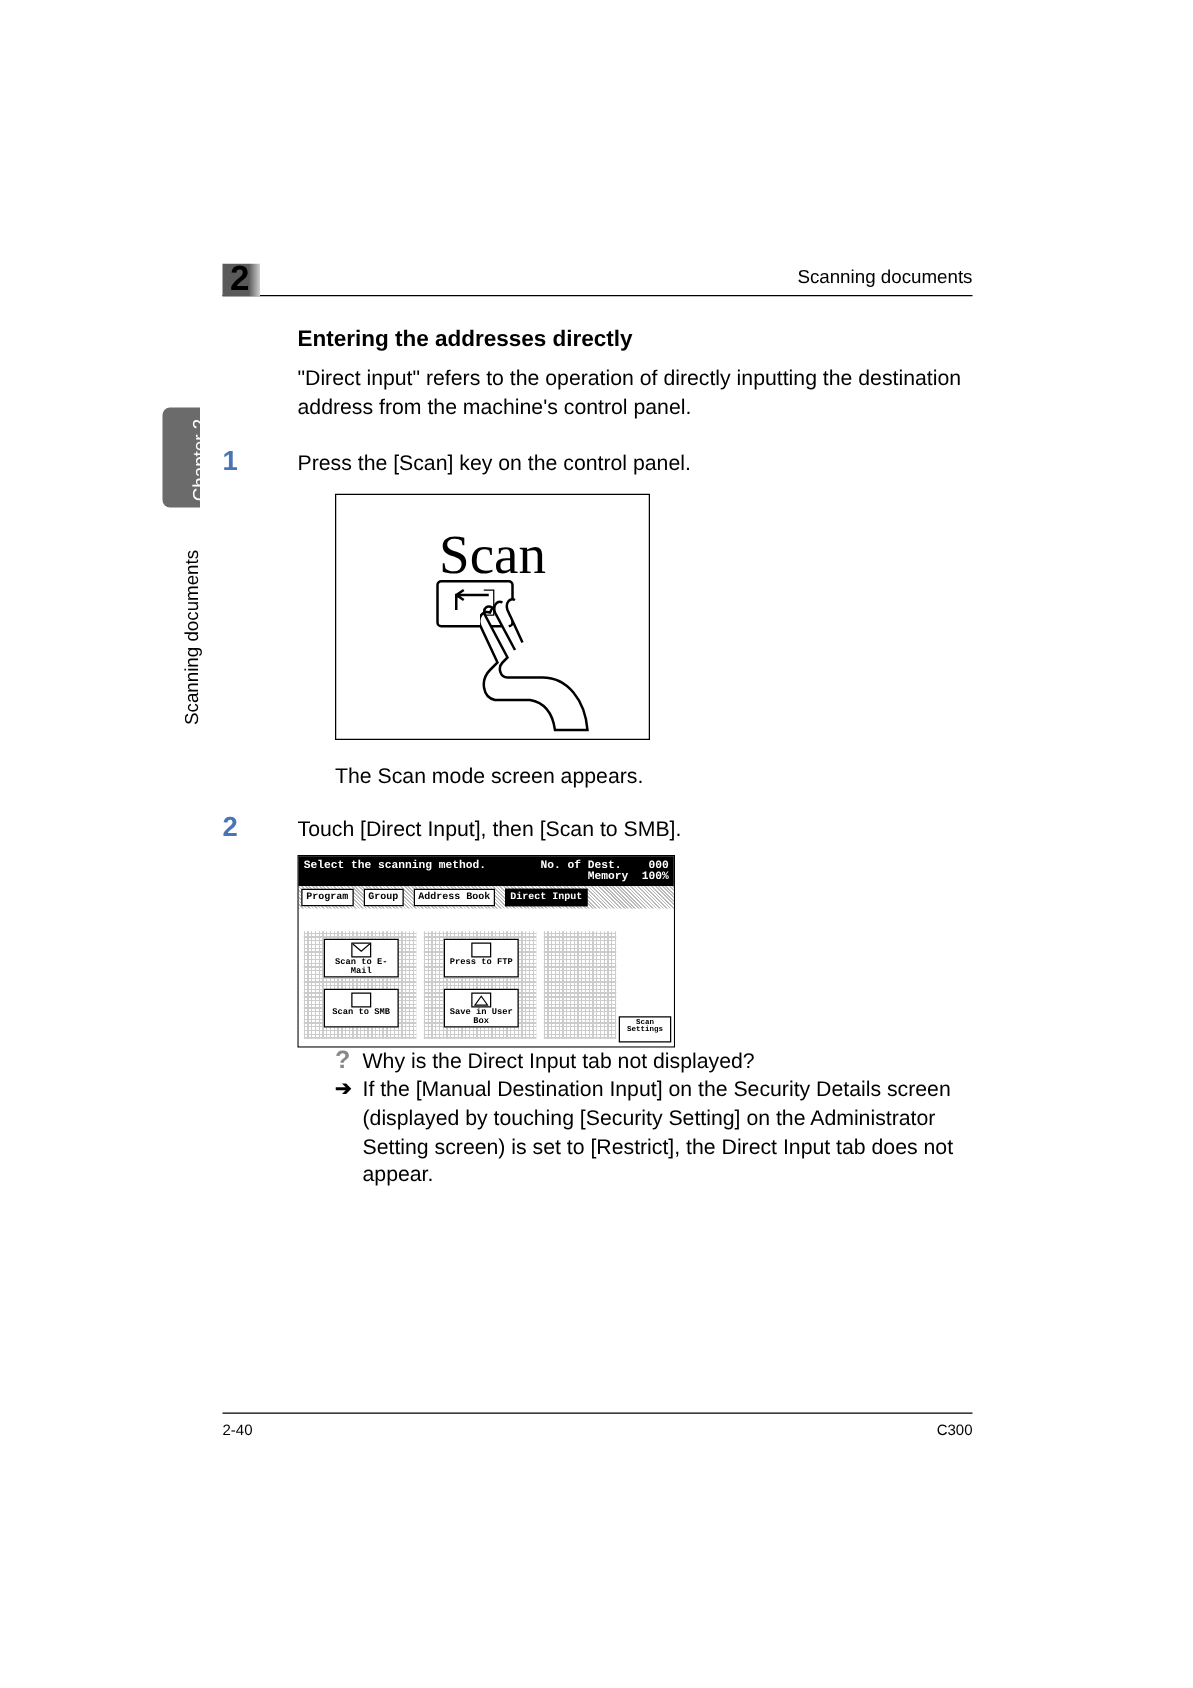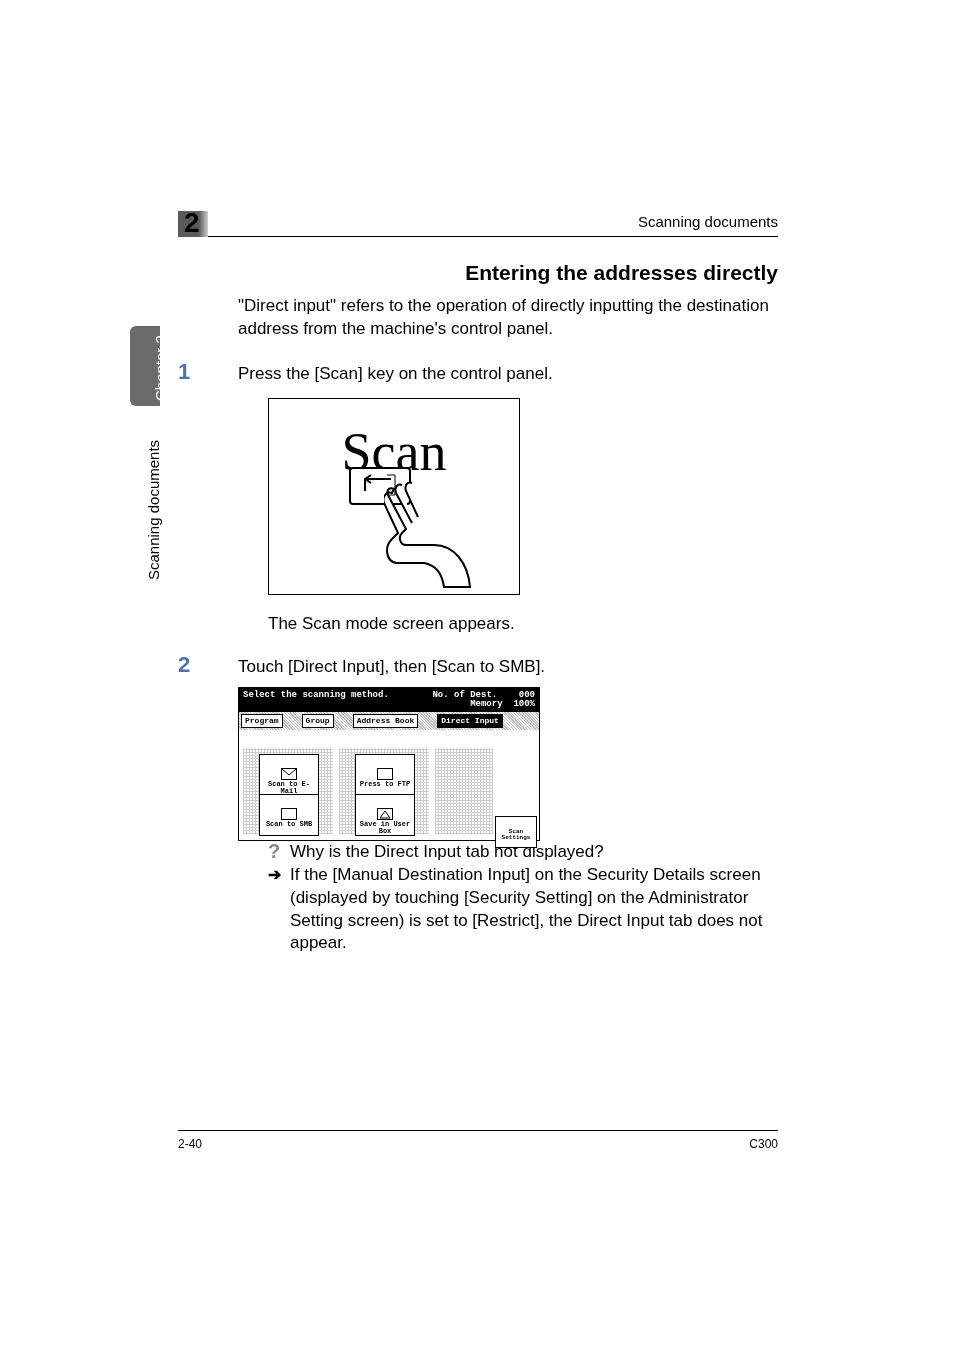--- a/index.html
+++ b/index.html
@@ -71,24 +71,23 @@
     left: 145px;
     top: 420px;
     transform: rotate(-90deg);
     transform-origin: left top;
     font-size: 15px;
     white-space: nowrap;
     top: 580px;
   }
   .section-heading {
     font-weight: bold;
-    font-size: 21px;
+    font-size: 18px;
     margin-left: 60px;
     margin-bottom: 10px;
-    text-align: right;
   }
   .intro {
     margin-left: 60px;
     line-height: 1.35;
     margin-bottom: 18px;
   }
   .step {
     display: flex;
     margin-bottom: 8px;
   }
@@ -116,21 +115,21 @@
     position: relative;
     background: #fff;
   }
   .scan-word {
     position: absolute;
     top: 22px;
     left: 0;
     right: 0;
     text-align: center;
     font-family: "Times New Roman", serif;
-    font-size: 54px;
+    font-size: 44px;
   }
   .scan-btn {
     position: absolute;
     top: 68px;
     left: 80px;
     width: 58px;
     height: 34px;
     border: 2px solid #000;
     border-radius: 4px;
     background: #fff;
@@ -162,21 +161,21 @@
     padding: 3px 4px;
     font-weight: bold;
     display: flex;
     justify-content: space-between;
   }
   .lcd-top .r { text-align: right; }
   .lcd-tabs {
     display: flex;
     background: repeating-linear-gradient(45deg,#bbb,#bbb 1px,#fff 1px,#fff 2px);
     padding: 2px 2px;
-    gap: 19px;
+    gap: 8px;
   }
   .lcd-tab {
     background: #fff;
     border: 1px solid #000;
     padding: 2px 3px;
     font-weight: bold;
     font-size: 8px;
   }
   .lcd-tab.sel { background: #000; color: #fff; }
   .lcd-body {
@@ -189,21 +188,21 @@
     background: repeating-linear-gradient(0deg,#ccc,#ccc 1px,transparent 1px,transparent 3px),
                 repeating-linear-gradient(90deg,#ccc,#ccc 1px,transparent 1px,transparent 3px);
   }
   .lcd-cell {
     position: absolute;
     border: 1px solid #000;
     background: #fff;
     text-align: center;
     font-weight: bold;
     font-size: 7px;
-    padding-top: 12px;
+    padding-top: 1px;
   }
   .lcd-cell .mini { width:14px; height:10px; border:1px solid #000; margin: 1px auto; position:relative; }
   .qa {
     margin-left: 90px;
     line-height: 1.35;
   }
   .qa-row { display:flex; align-items:flex-start; }
   .qa-mark {
     width: 22px;
     flex-shrink: 0;

